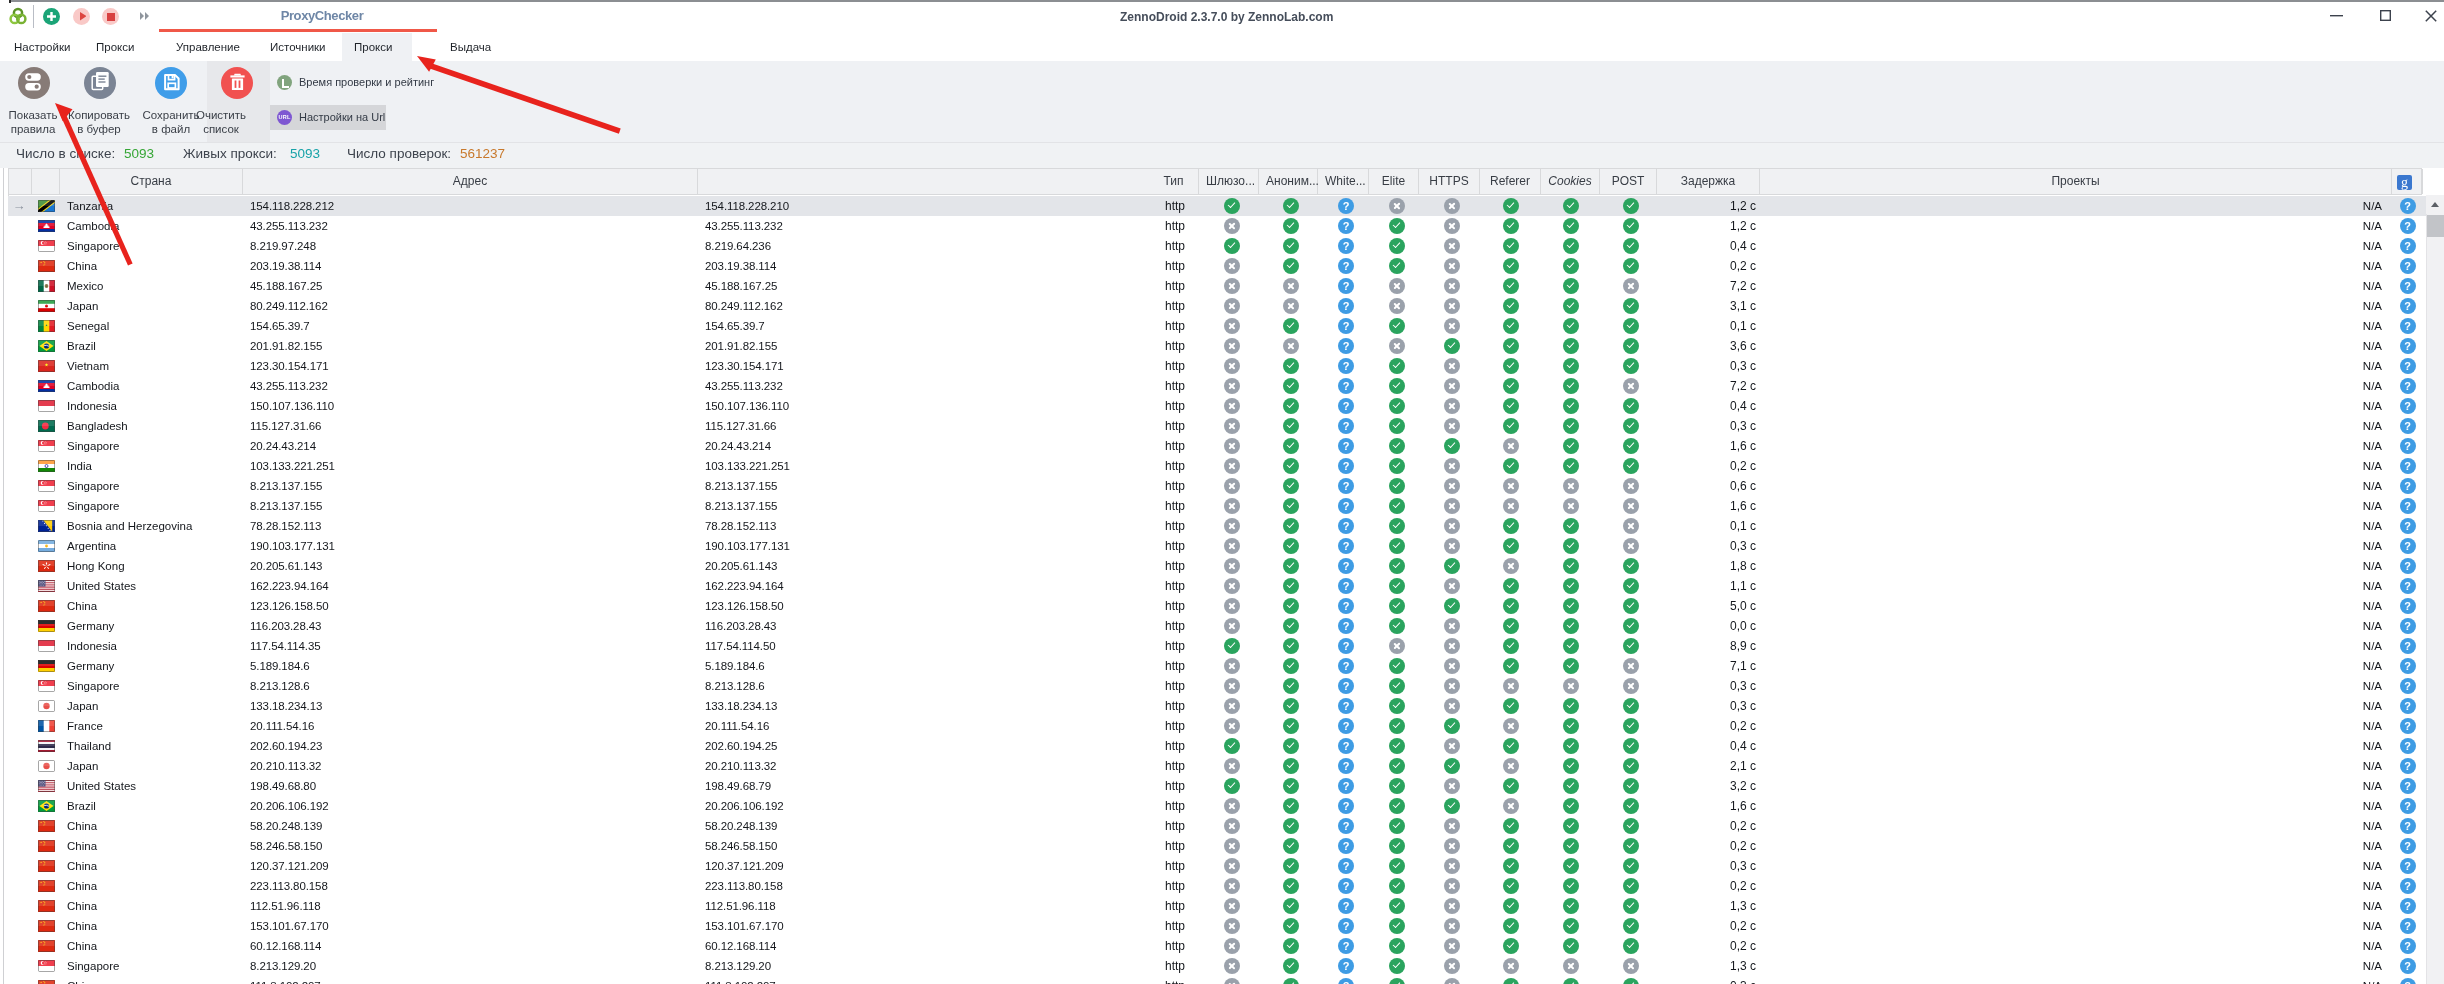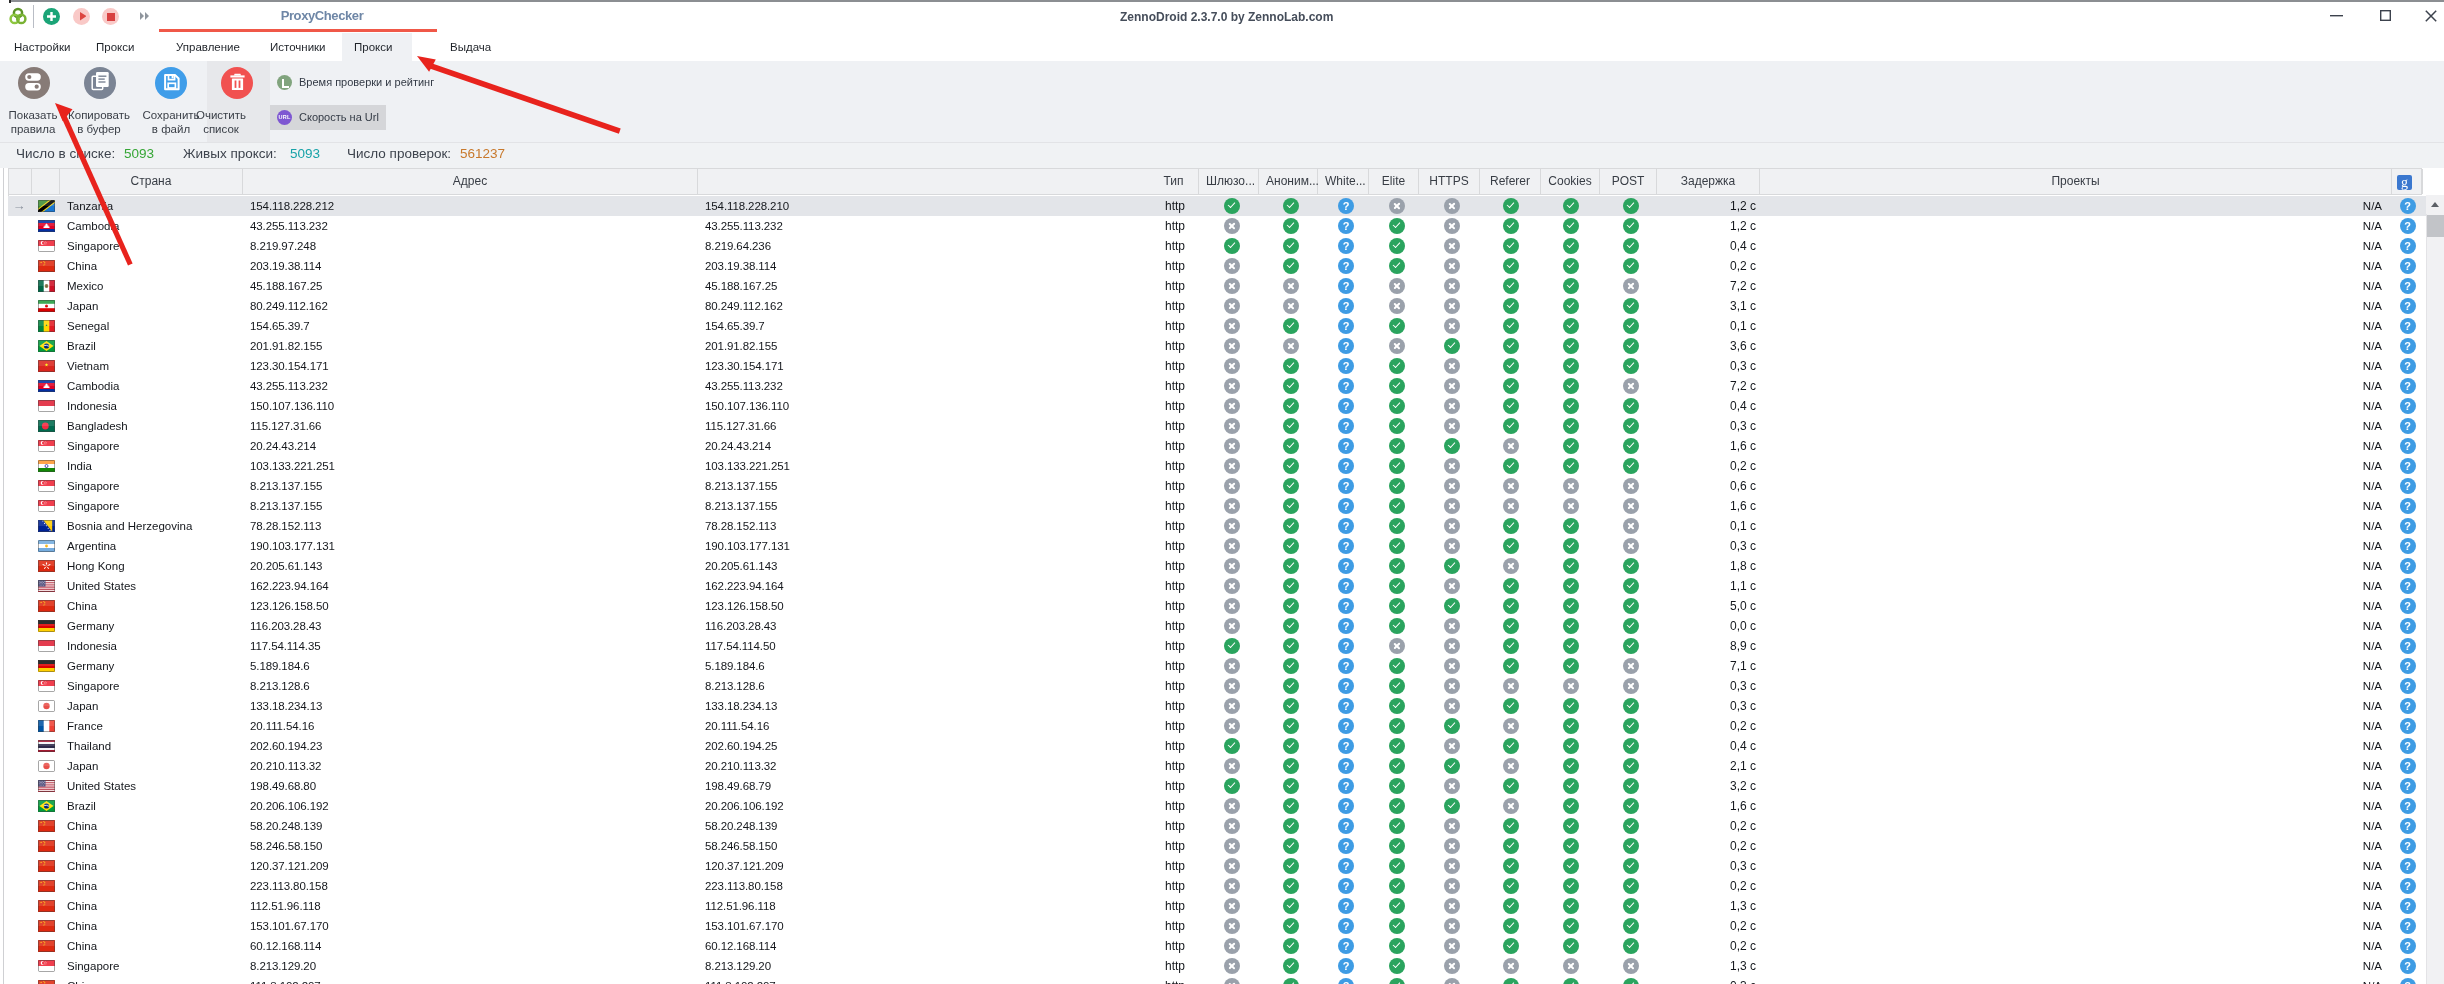--- a/index.html
+++ b/index.html
@@ -147,21 +147,21 @@
 <div class="tlab" style="left:-12px;top:108px">Показать<br>правила</div>
 <div class="tlab" style="left:54px;top:108px">Копировать<br>в буфер</div>
 <div class="tlab" style="left:126px;top:108px">Сохранить<br>в файл</div>
 <div class="tlab" style="left:176px;top:108px">Очистить<br>список</div>
 <div id="clock"></div>
 <svg class="abs" style="left:281.5px;top:78.5px" width="7" height="9" viewBox="0 0 7 9">
       <path d="M1 0 V7.9 H7" stroke="#fff" stroke-width="2" fill="none"></path>
     </svg>
 <div class="tbl2" style="left:299px;top:75px">Время проверки и рейтинг</div>
 <div id="urlc">URL</div>
-<div class="tbl2" style="left:299px;top:110px">Скорость на Url</div>
+<div class="tbl2" style="left:299px;top:110px">Настройки на Url</div>
 
 <div id="stats"></div>
 <div class="st" style="left:16px">Число в списке:</div>
 <div class="st" style="left:124px;color:#36a636">5093</div>
 <div class="st" style="left:183px">Живых прокси:</div>
 <div class="st" style="left:290px;color:#17a2a8">5093</div>
 <div class="st" style="left:347px">Число проверок:</div>
 <div class="st" style="left:460px;color:#c8792c">561237</div>
 
 <div id="thead">
@@ -169,21 +169,21 @@
       <div class="hcell" style="left:23px;width:28px;"></div>
       <div class="hcell" style="left:51px;width:183px;">Страна</div>
       <div class="hcell" style="left:234px;width:455px;">Адрес</div>
       <div class="hcell" style="left:1140px;width:50px;">Тип</div>
       <div class="hcell" style="left:1190px;width:60px;text-align:left;padding-left:7px;">Шлюзо...</div>
       <div class="hcell" style="left:1250px;width:59px;text-align:left;padding-left:7px;">Аноним...</div>
       <div class="hcell" style="left:1309px;width:51px;text-align:left;padding-left:7px;">White...</div>
       <div class="hcell" style="left:1360px;width:50px;">Elite</div>
       <div class="hcell" style="left:1410px;width:61px;">HTTPS</div>
       <div class="hcell" style="left:1471px;width:61px;">Referer</div>
-      <div class="hcell" style="left:1532px;width:59px;">Cookies</div>
+      <div class="hcell" style="left:1532px;width:59px;font-style:italic;">Cookies</div>
       <div class="hcell" style="left:1591px;width:57px;">POST</div>
       <div class="hcell" style="left:1648px;width:103px;">Задержка</div>
       <div class="hcell" style="left:1751px;width:632px;">Проекты</div>
       <div class="hcell" style="left:2383px;width:31px;"></div>
     </div>
 <svg class="abs" style="left:2397px;top:175px" width="15" height="15" viewBox="0 0 15 15">
       <rect width="15" height="15" rx="2" fill="#3b78cf"></rect>
       <text x="7.5" y="12.2" font-family="Liberation Serif,serif" font-size="14" fill="#fff" text-anchor="middle">g</text>
     </svg>
 <div id="t2left"></div>

